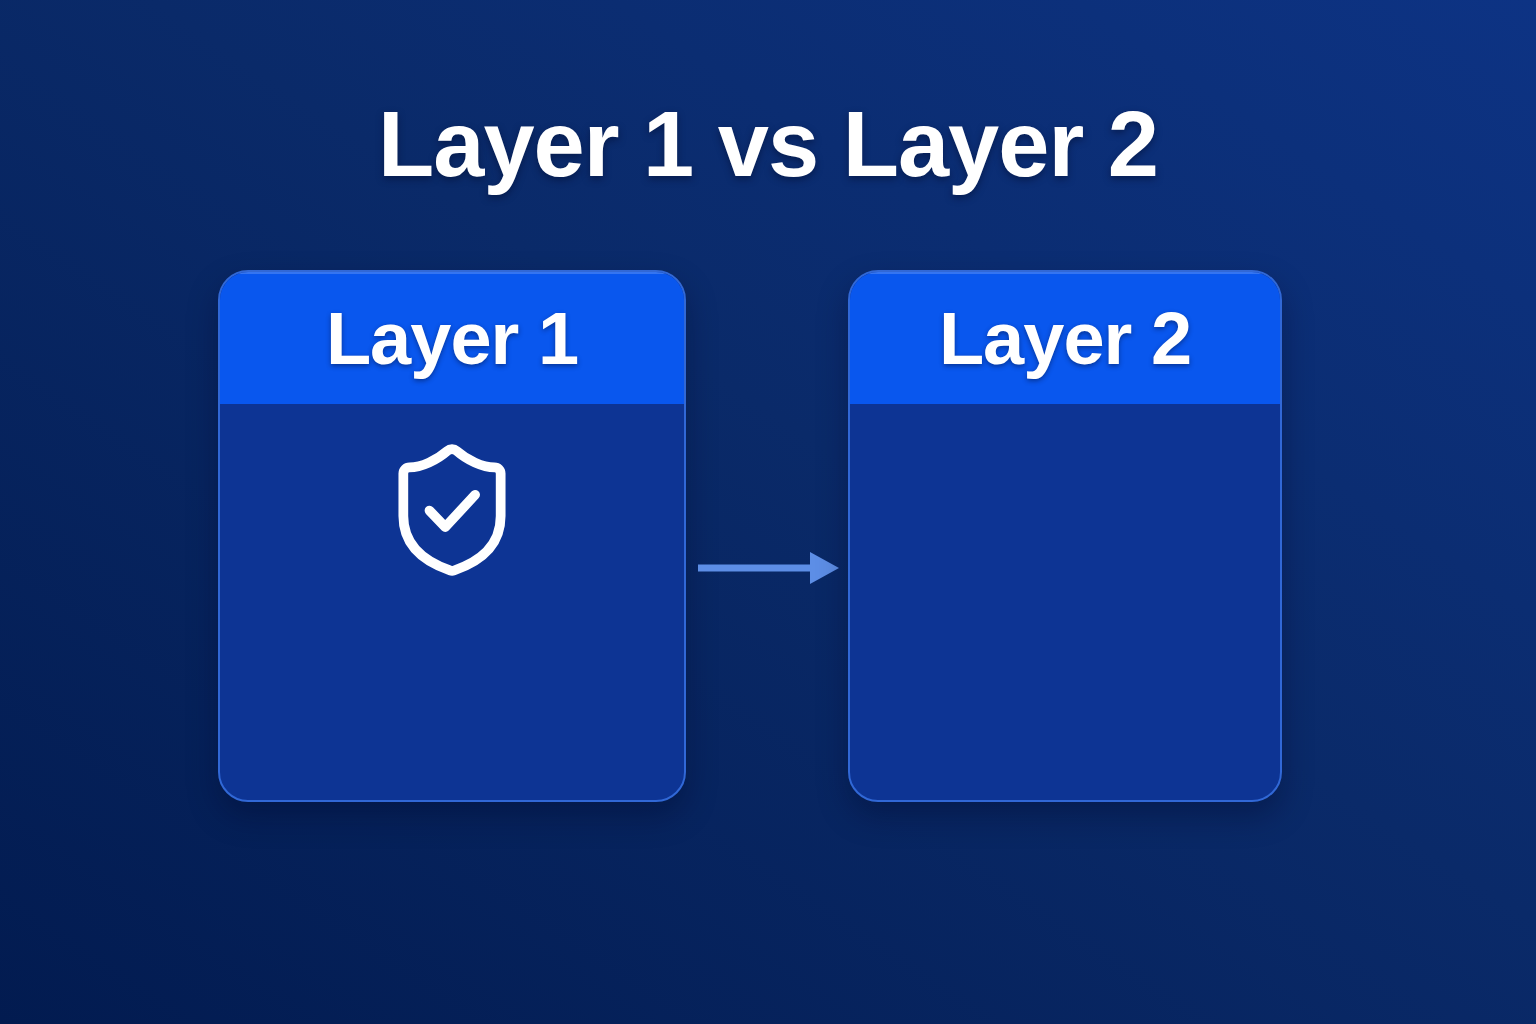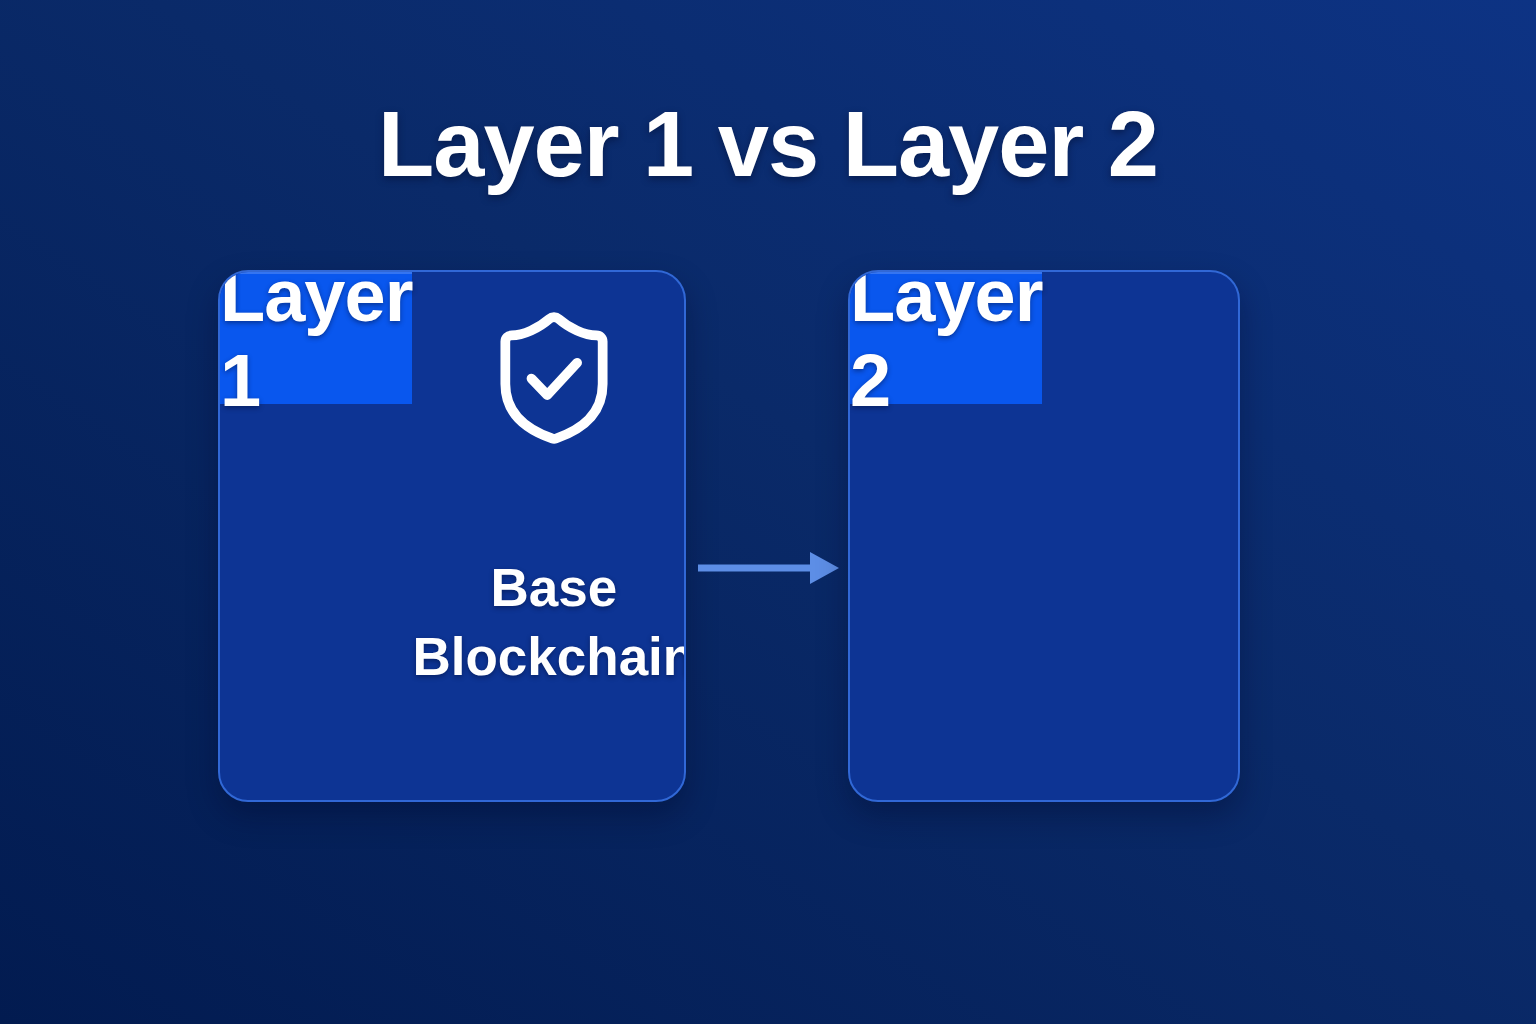--- a/index.html
+++ b/index.html
@@ -15,24 +15,24 @@
     text-align:center;color:#ffffff;
     font-size:92px;font-weight:700;letter-spacing:-1px;
     text-shadow:0 3px 7px rgba(2,12,45,.5);
     margin:0;
   }
   .card{
     position:absolute;top:270px;height:532px;
     border-radius:30px;border:2px solid #3168d6;
     background:#0d3494;box-sizing:border-box;
     box-shadow:0 14px 30px rgba(2,10,40,.35);
-    overflow:hidden;display:flex;flex-direction:row;
+    overflow:hidden;display:flex;flex-direction:column;
   }
   .card-left{left:218px;width:468px;}
-  .card-right{left:848px;width:392px;}
+  .card-right{left:848px;width:434px;}
   .card-header{
     height:132px;flex:0 0 132px;background:#0957ee;
     display:flex;align-items:center;justify-content:center;
     box-shadow:inset 0 2px 0 rgba(255,255,255,.18);
   }
   .card-header-text{
     color:#ffffff;font-size:74px;font-weight:700;letter-spacing:-1px;
     text-shadow:0 2px 5px rgba(2,12,45,.45);
   }
   .card-body{
@@ -65,23 +65,20 @@
     <div class="card-header">
       <span class="card-header-text">Layer 1</span>
     </div>
     <div class="card-body">
       <div class="icon-box">
         <svg width="146" height="152" viewBox="0 0 24 24" fill="none" stroke="#ffffff" stroke-width="1.6" stroke-linecap="round" stroke-linejoin="round" aria-hidden="true">
           <path d="M20 13c0 5-3.5 7.5-7.66 8.95a1 1 0 0 1-.67-.01C7.5 20.5 4 18 4 13V6a1 1 0 0 1 1-1c2 0 4.5-1.2 6.24-2.72a1.17 1.17 0 0 1 1.52 0C14.51 3.81 17 5 19 5a1 1 0 0 1 1 1z"></path>
           <path d="m8.3 12.1 2.6 2.7 4.9-5.3"></path>
         </svg>
       </div>
-      <div class="label-box">
-        <div class="card-label">Base Blockchain</div>
-      </div>
     </div>
   </div>
 
   <div class="flow-arrow">
     <svg width="142" height="36" viewBox="0 0 142 36" aria-hidden="true">
       <rect x="0" y="14.5" width="116" height="7" fill="#5d8ee6"></rect>
       <polygon points="112,2 141,18 112,34" fill="#5d8ee6"></polygon>
     </svg>
   </div>
 

